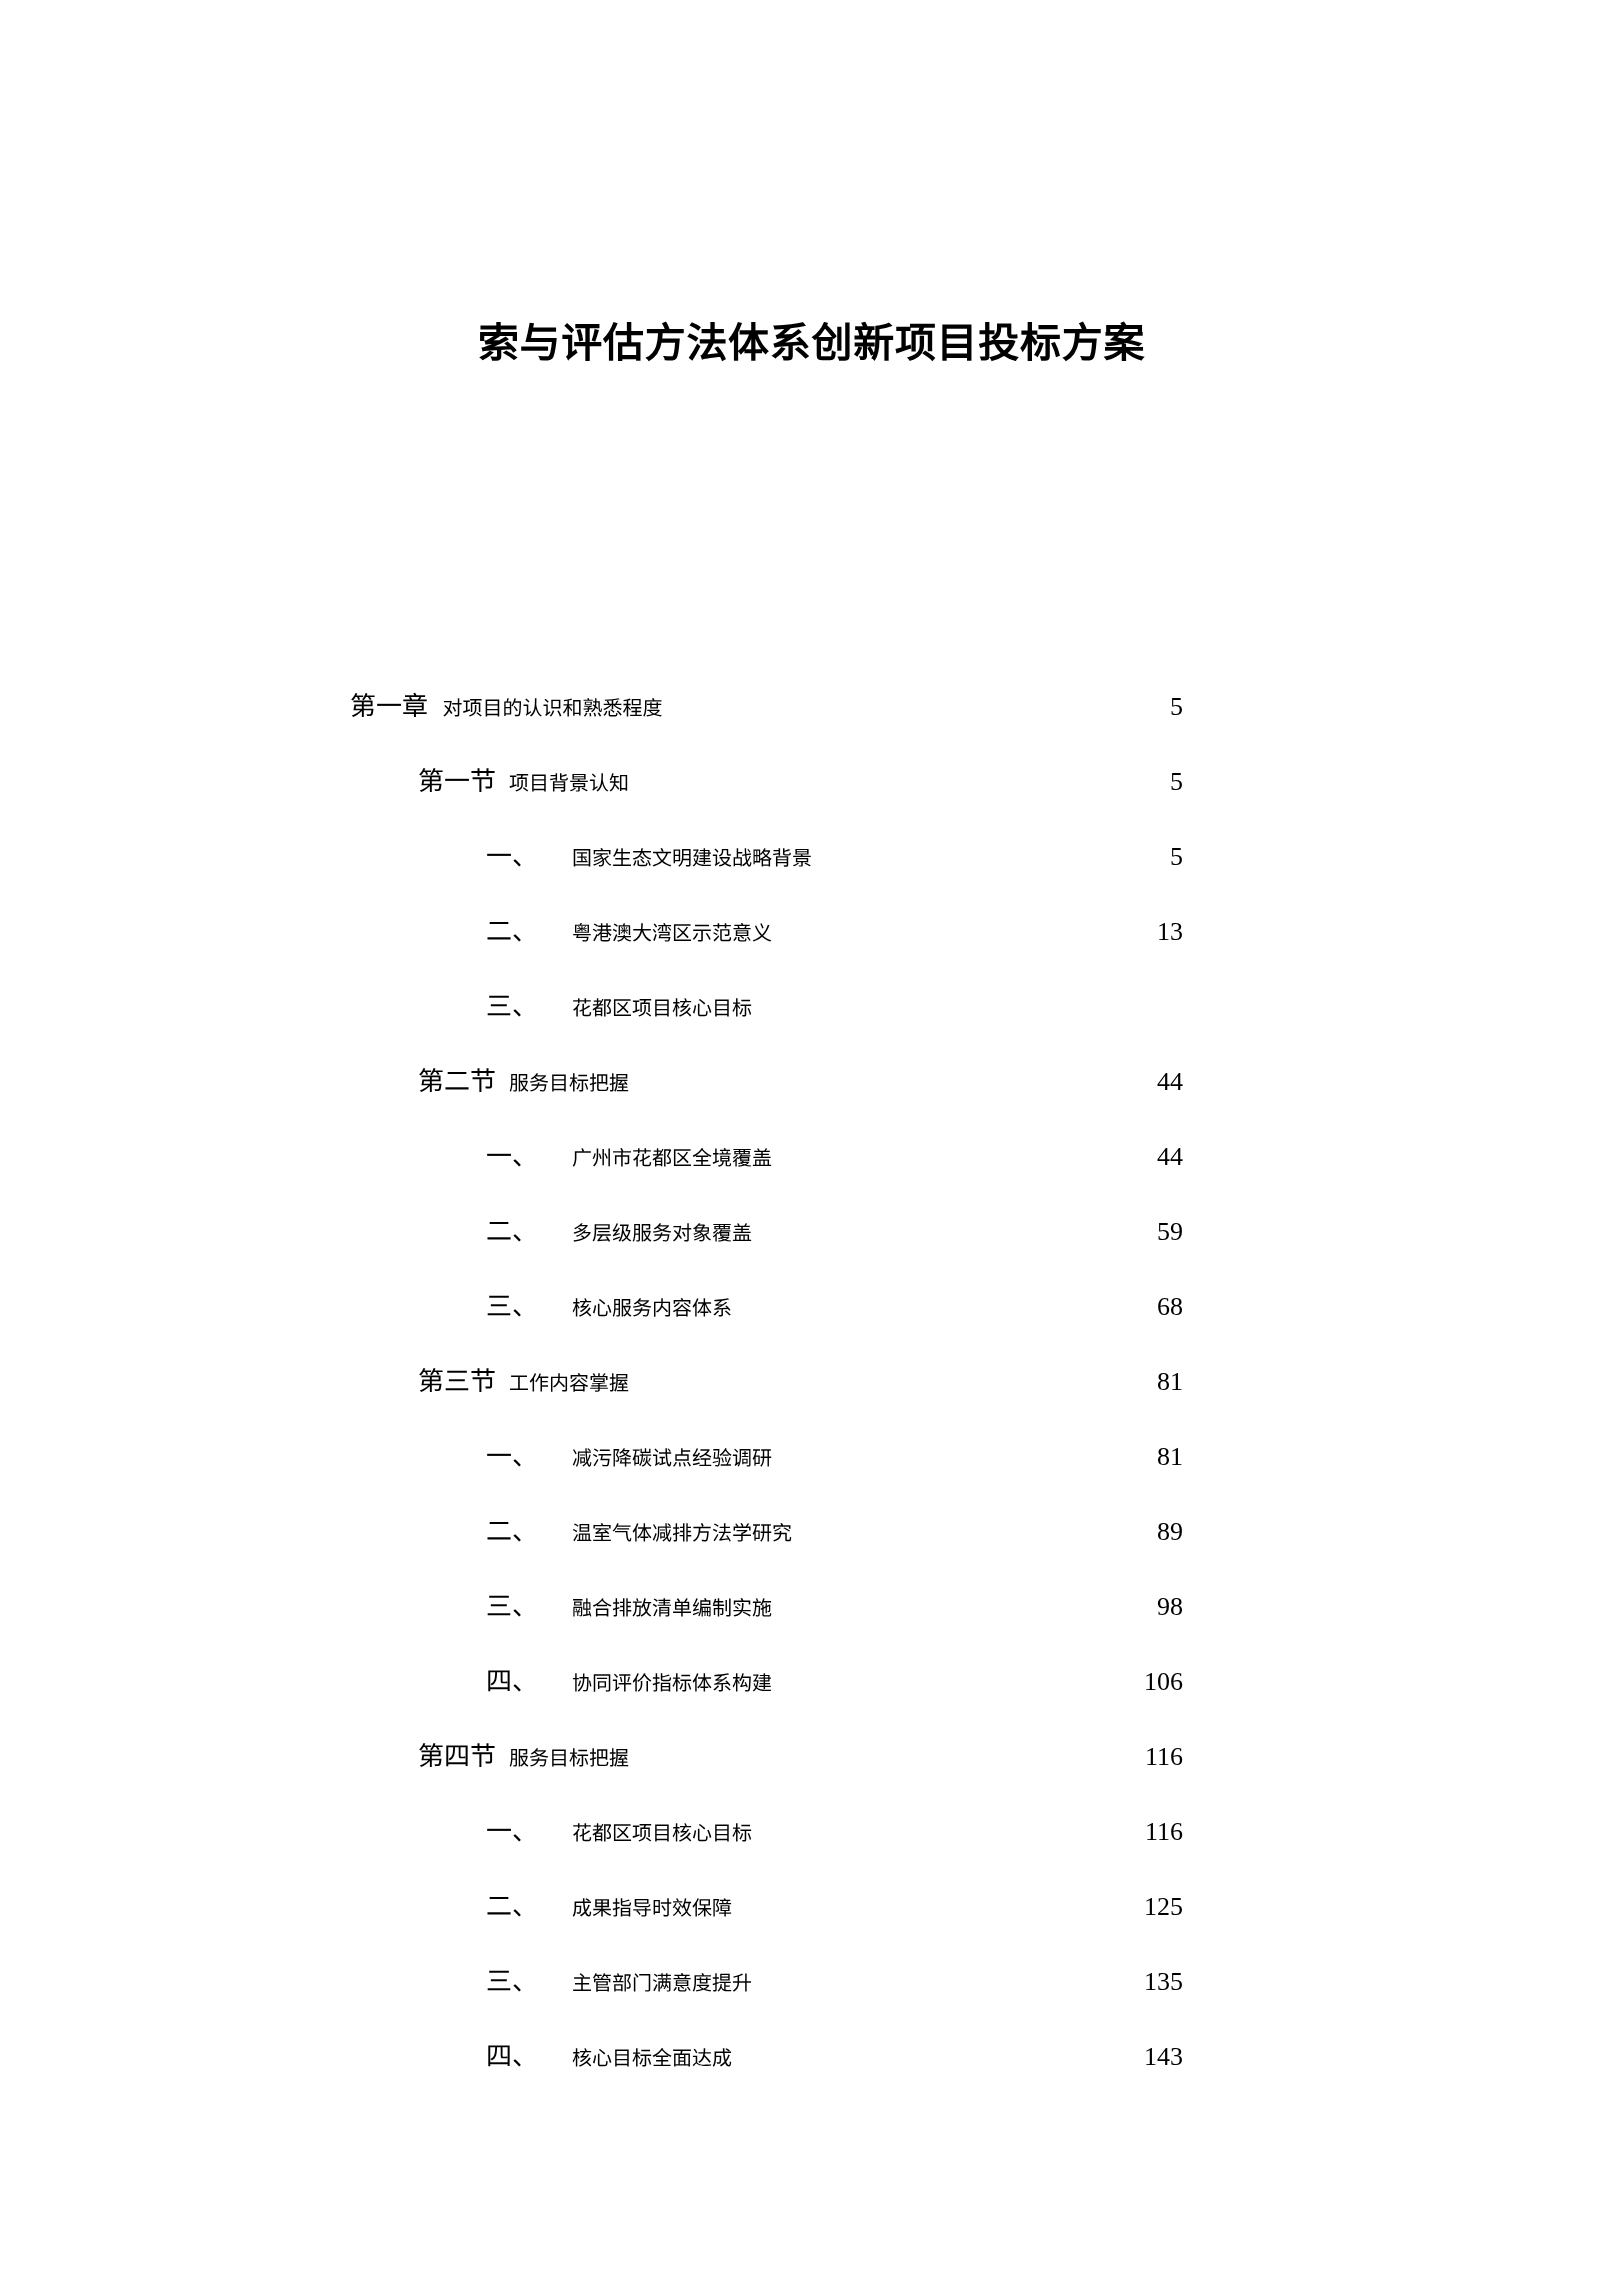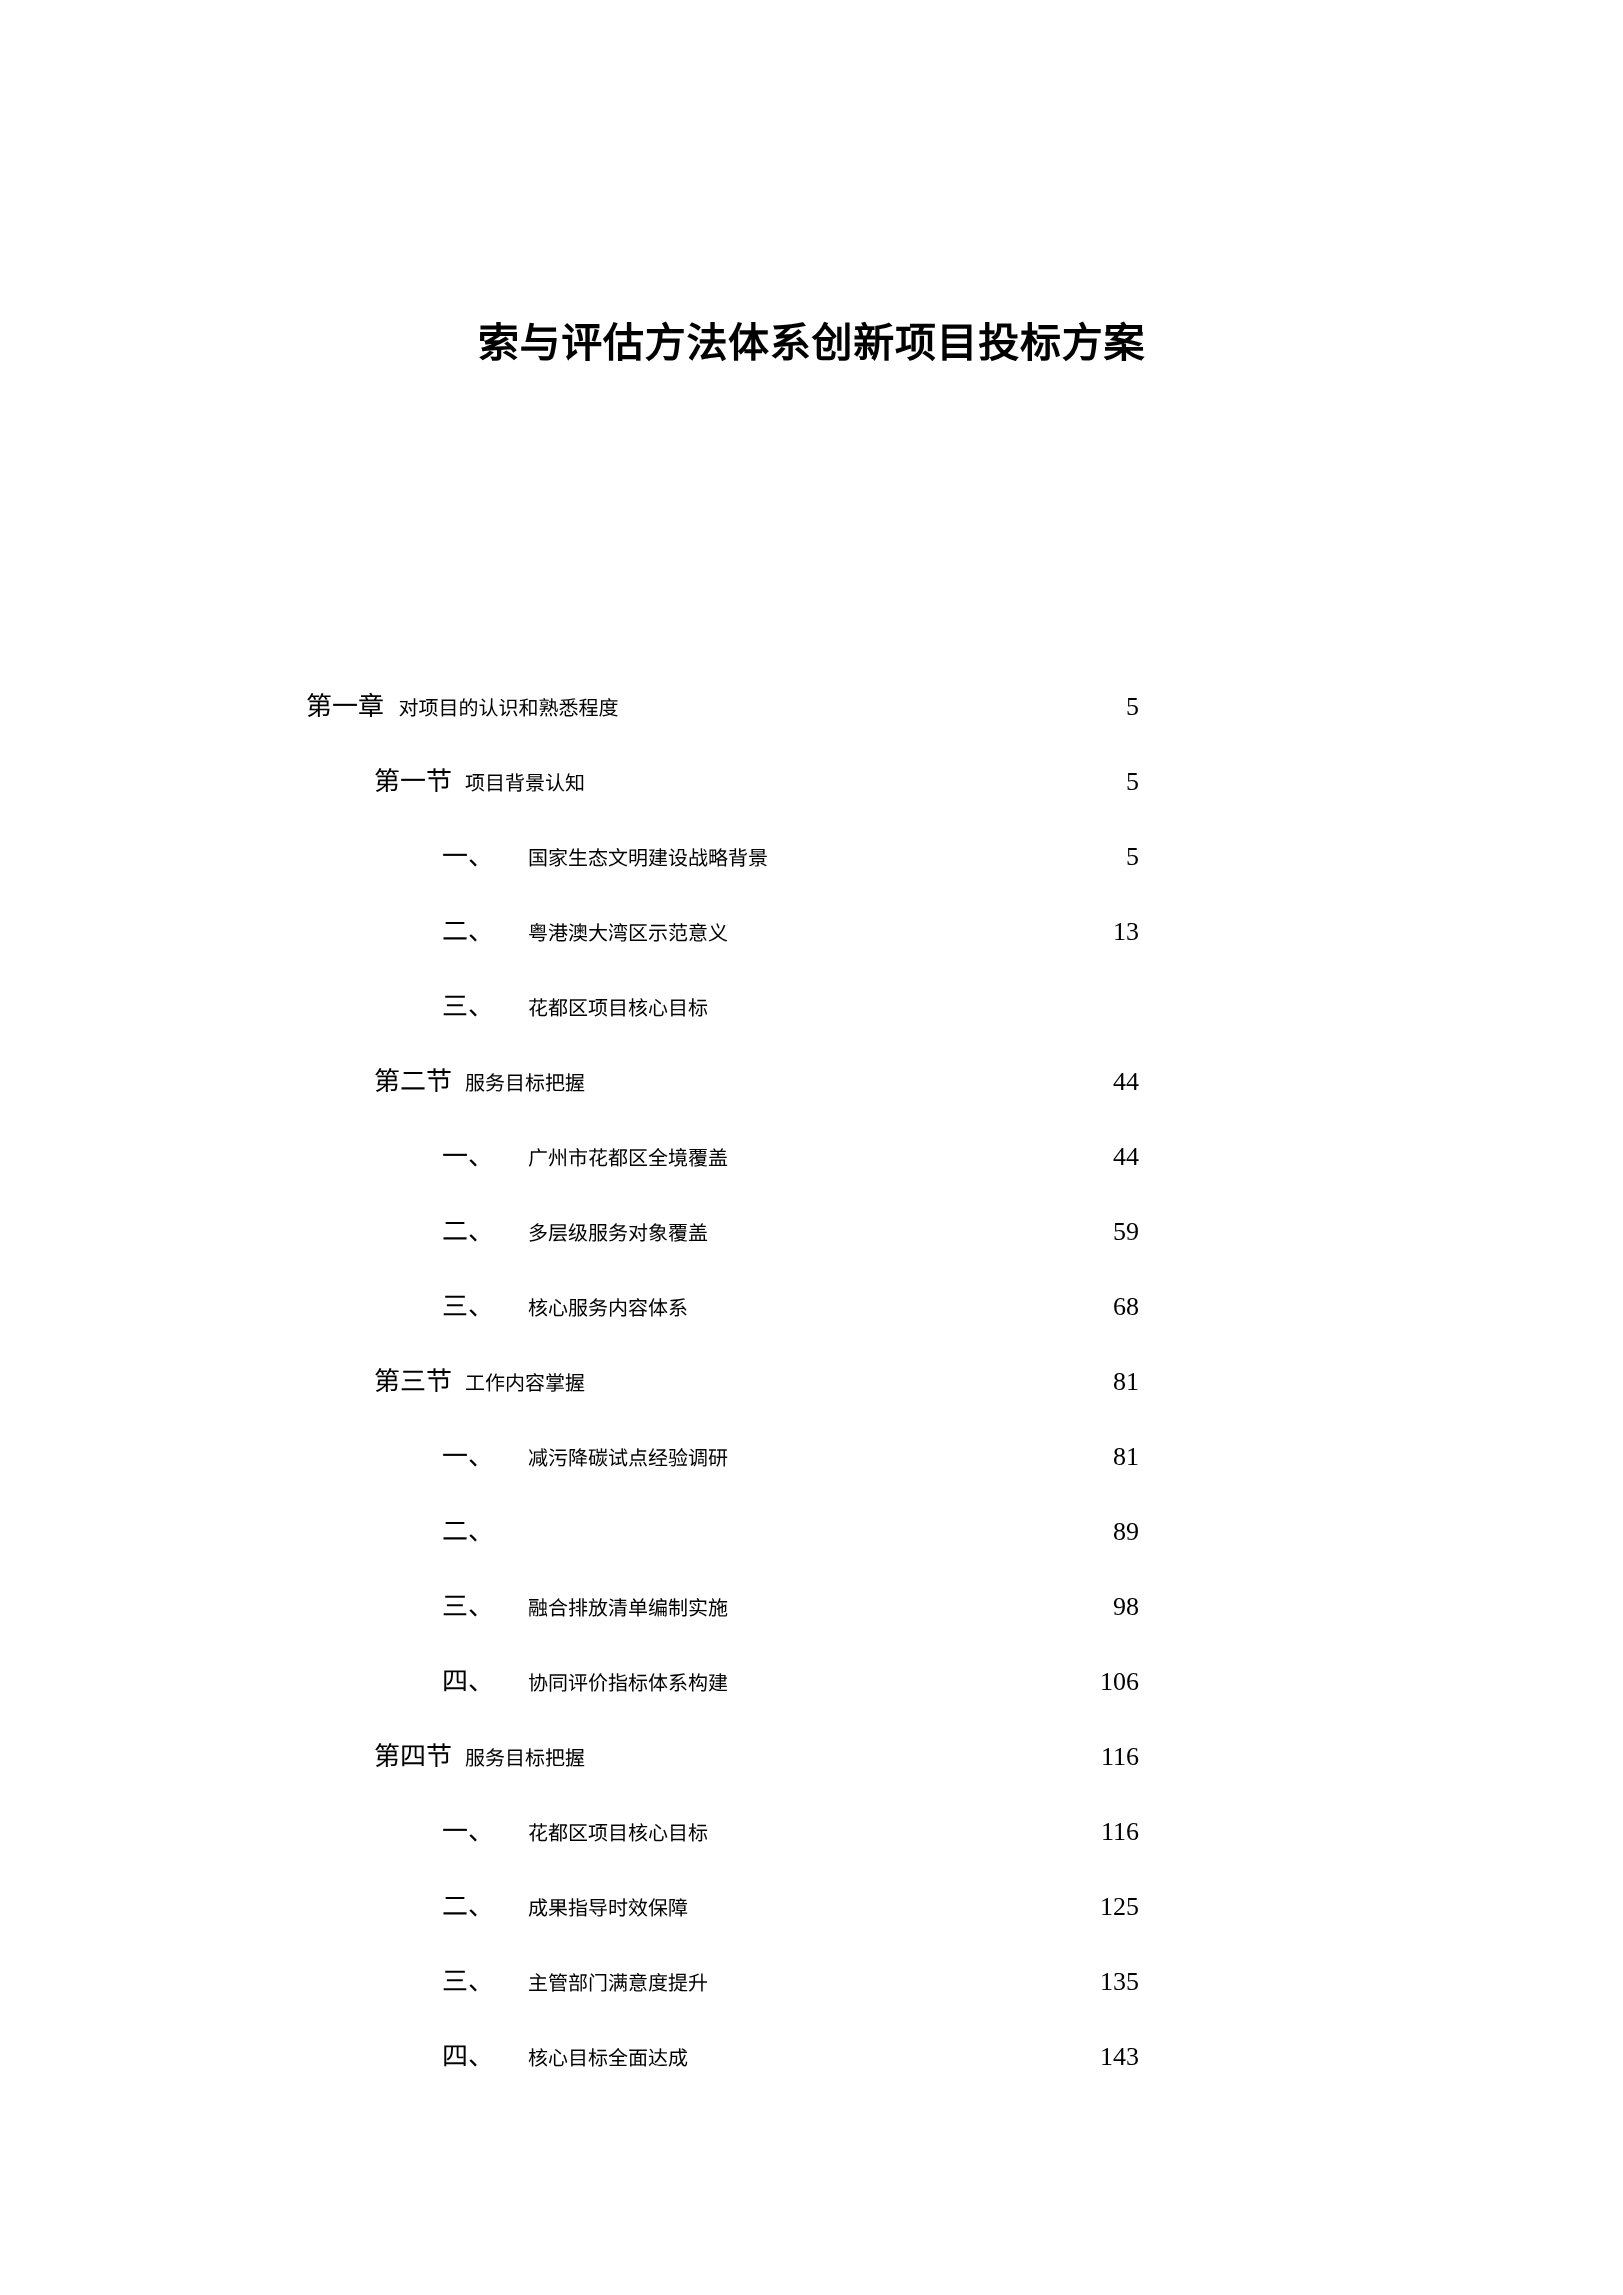--- a/index.html
+++ b/index.html
@@ -39,20 +39,21 @@
     display: block;
     white-space: nowrap;
   }
 
   
   .toc {
     position: absolute;
     left: 0;
     top: 669px;
     width: 1388px;
+    padding-left: 44px;
   }
 
   .toc-entry {
     position: relative;
     display: flex;
     align-items: baseline;
     height: 75px;
     font-size: 26px;
     line-height: 75px;
     white-space: nowrap;
@@ -178,20 +179,21 @@
         <span class="pageno">81</span>
       </div>
       <div class="toc-entry lvl3">
         <span class="num">一、</span>
         <span class="label">减污降碳试点经验调研</span>
         <span class="leader"></span>
         <span class="pageno">81</span>
       </div>
       <div class="toc-entry lvl3">
         <span class="num">二、</span>
+        <span class="label">温室气体减排方法学研究</span>
         <span class="leader"></span>
         <span class="pageno">89</span>
       </div>
       <div class="toc-entry lvl3">
         <span class="num">三、</span>
         <span class="label">融合排放清单编制实施</span>
         <span class="leader"></span>
         <span class="pageno">98</span>
       </div>
       <div class="toc-entry lvl3">

